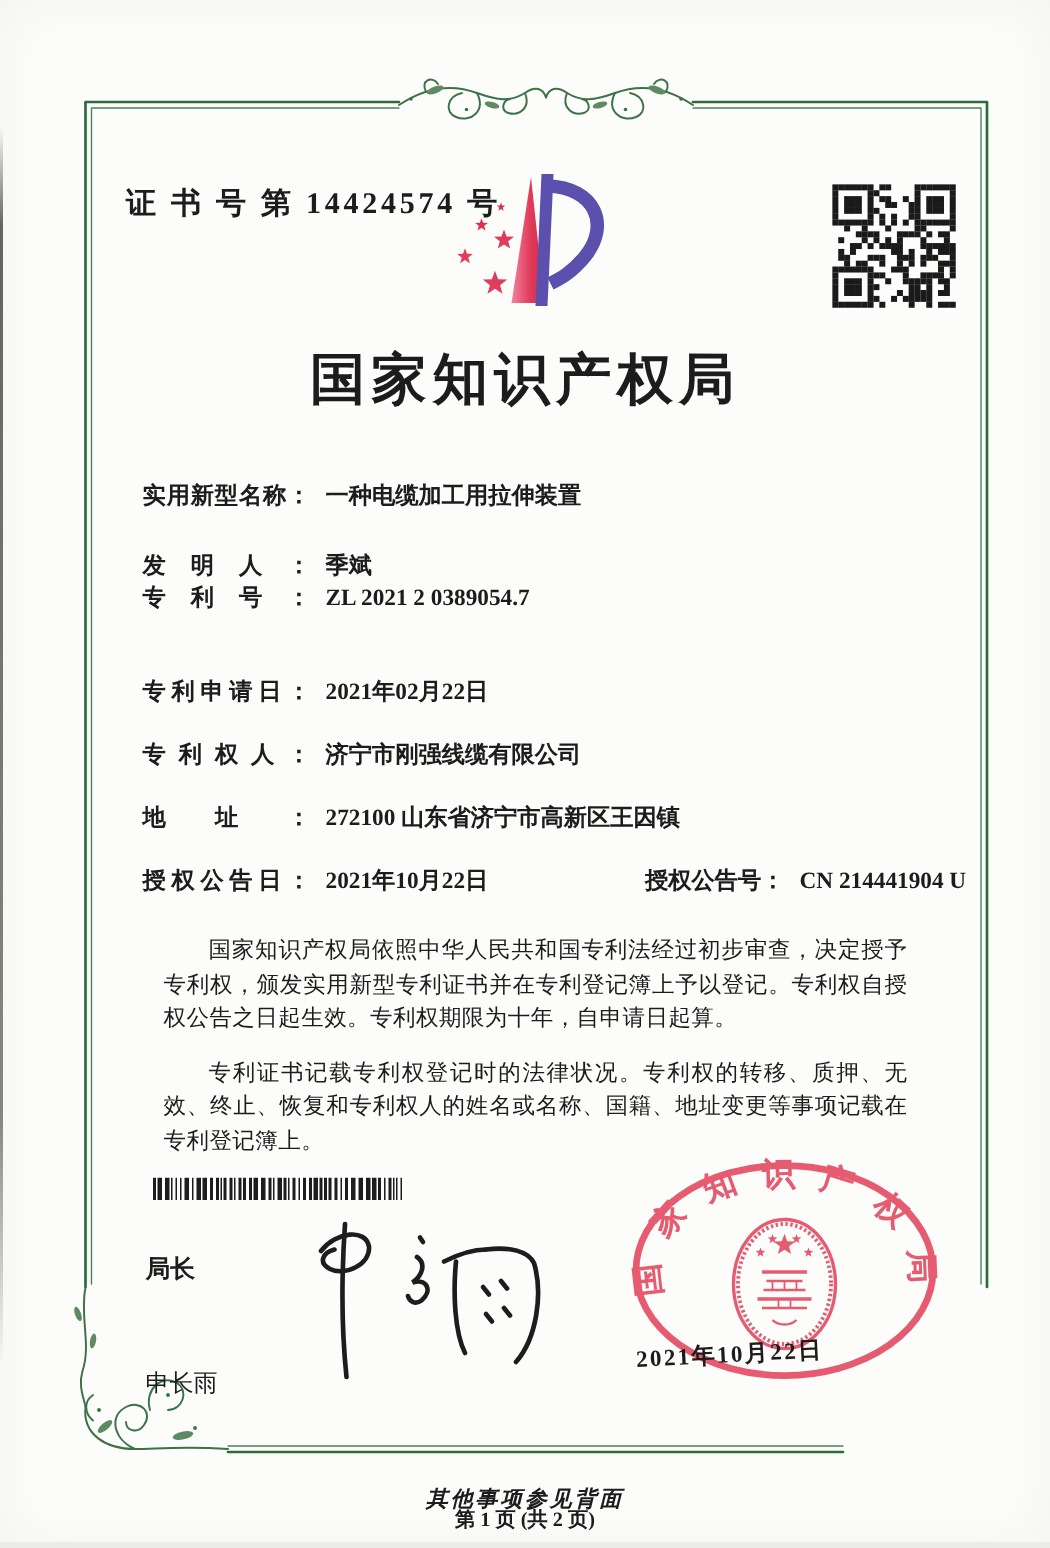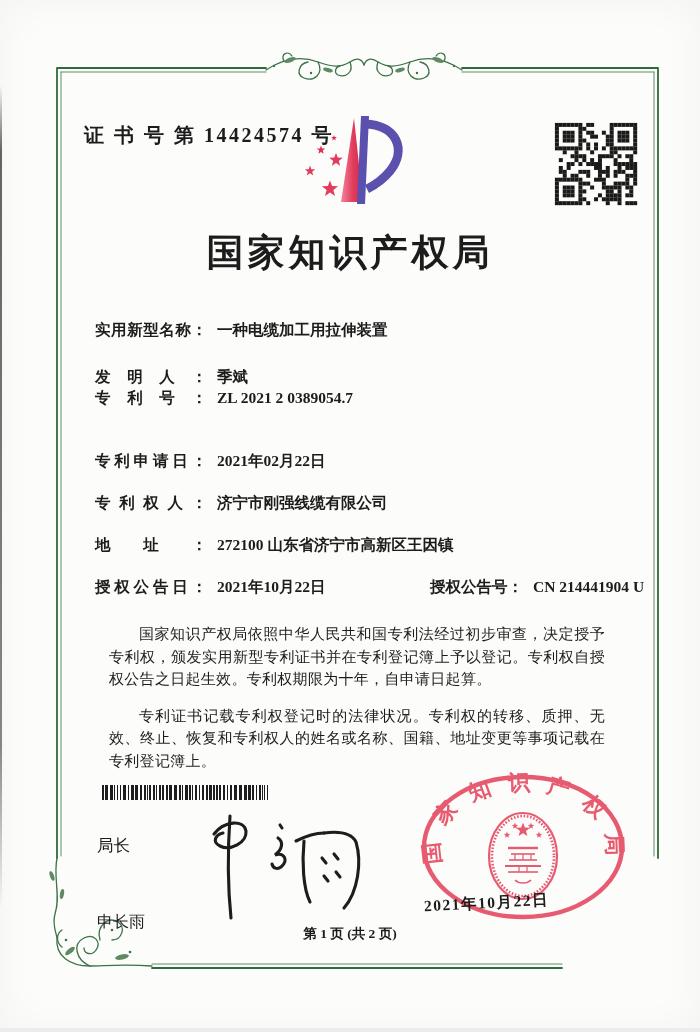--- a/index.html
+++ b/index.html
@@ -15,27 +15,27 @@
          letter-spacing:4px;margin:0;}
   .row{left:95px;right:48px;font-size:15.5px;font-weight:600;white-space:nowrap;}
   .lab{display:inline-block;width:112px;text-align:justify;text-align-last:justify;}
   .val{margin-left:10px;}
   .pair2{position:absolute;left:335px;top:0;}
   .paras{left:95px;width:524px;top:609px;font-size:15px;line-height:22.5px;
          text-align:justify;font-weight:500;letter-spacing:0.3px;}
   .paras p{margin:14px;text-indent:2em;}
   .barcode{left:102px;top:785px;width:168px;height:15px;display:flex;align-items:stretch;overflow:hidden;}
   .barcode span{flex:none;background:#1d1d1f;}
-  .sig-title{left:97px;top:835px;font-size:16.5px;font-weight:400;
+  .sig-title{left:97px;top:835px;font-size:16.5px;font-weight:700;
              font-family:"Liberation Sans","DejaVu Sans",sans-serif;}
   .sig-name{left:97px;top:912px;font-size:16px;font-weight:400;
             font-family:"Liberation Sans","DejaVu Sans",sans-serif;}
   .seal-date{left:424px;top:893px;font-size:15.5px;font-weight:600;letter-spacing:1.5px;
              transform:rotate(-3deg);}
-  .page-no{left:0;right:0;top:925px;text-align:center;font-size:13.5px;font-weight:600;}
+  .page-no{left:0;right:0;top:1004px;text-align:center;font-size:13.5px;font-weight:600;}
   .back-note{left:0;right:0;top:990px;text-align:center;font-size:14.5px;
              letter-spacing:2px;font-weight:600;font-style:italic;}
   .scan-edge{left:0;top:85px;width:2px;height:825px;
              background:linear-gradient(180deg,rgba(20,20,20,0) 0%,rgba(20,20,20,.65) 8%,
              rgba(20,20,20,.5) 80%,rgba(20,20,20,0) 100%);}
   .scan-bottom{left:0;bottom:0;width:700px;height:4px;background:#ececea;}
   svg{display:block;}
 </style>
 </head>
 <body>
@@ -454,16 +454,17 @@
         <path d="M88,100 H118" stroke-width="1.6"></path>
         <path d="M99,94 V100 M107,94 V100" stroke-width="1.2"></path>
         <path d="M95,108 C99,112 107,112 111,108" stroke-width="1.6"></path>
       </g>
     </g>
   </svg>
 
   <div class="abs seal-date">2021年10月22日</div>
 
   <div class="abs page-no">第 1 页 (共 2 页)</div>
+  <div class="abs back-note">其他事项参见背面</div>
 
   <div class="abs scan-edge"></div>
   <div class="abs scan-bottom"></div>
 </div>
 
 </body></html>

